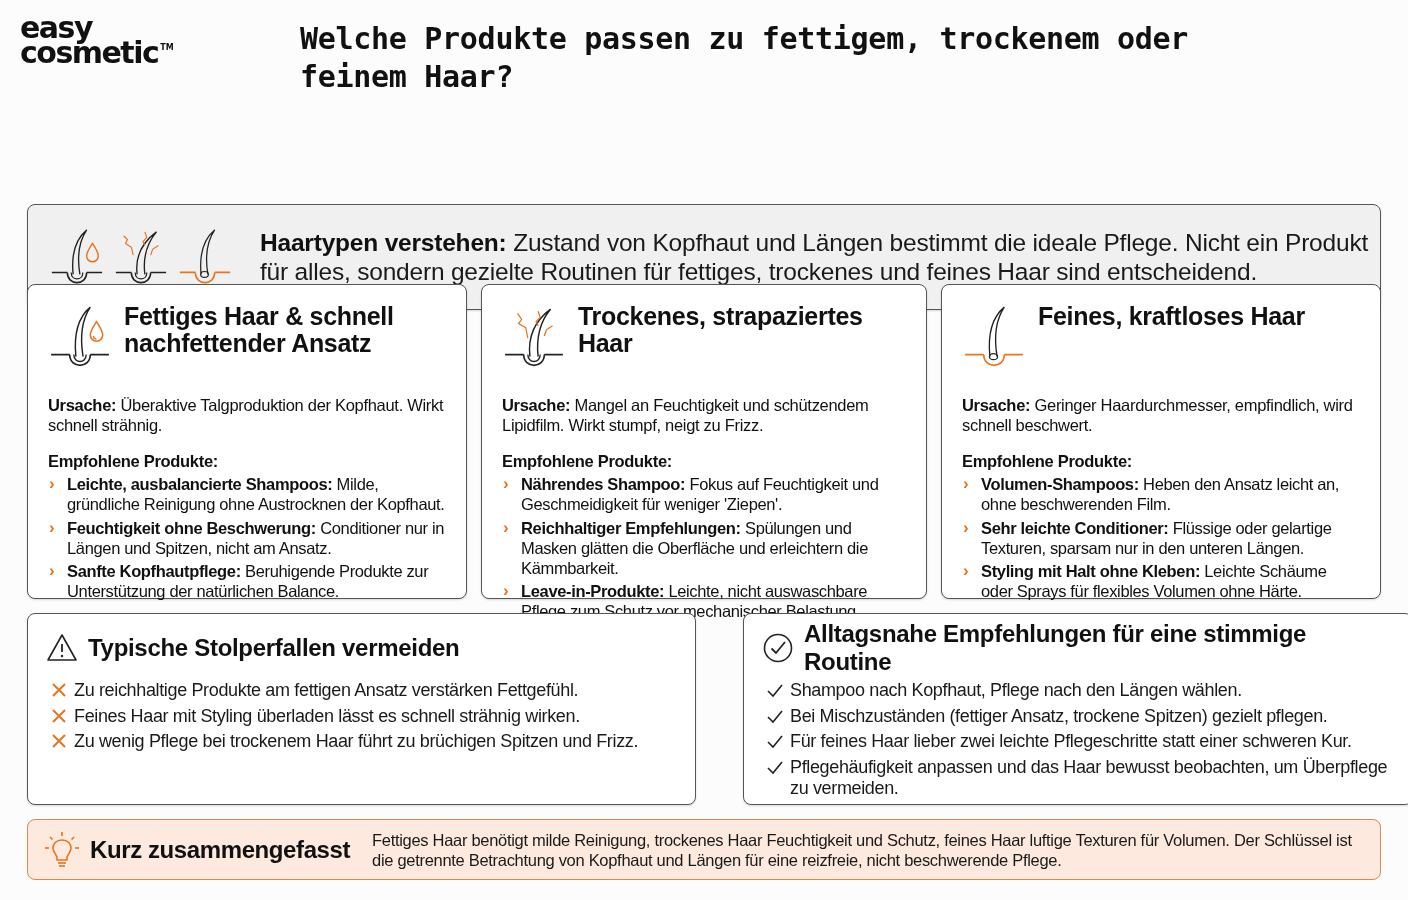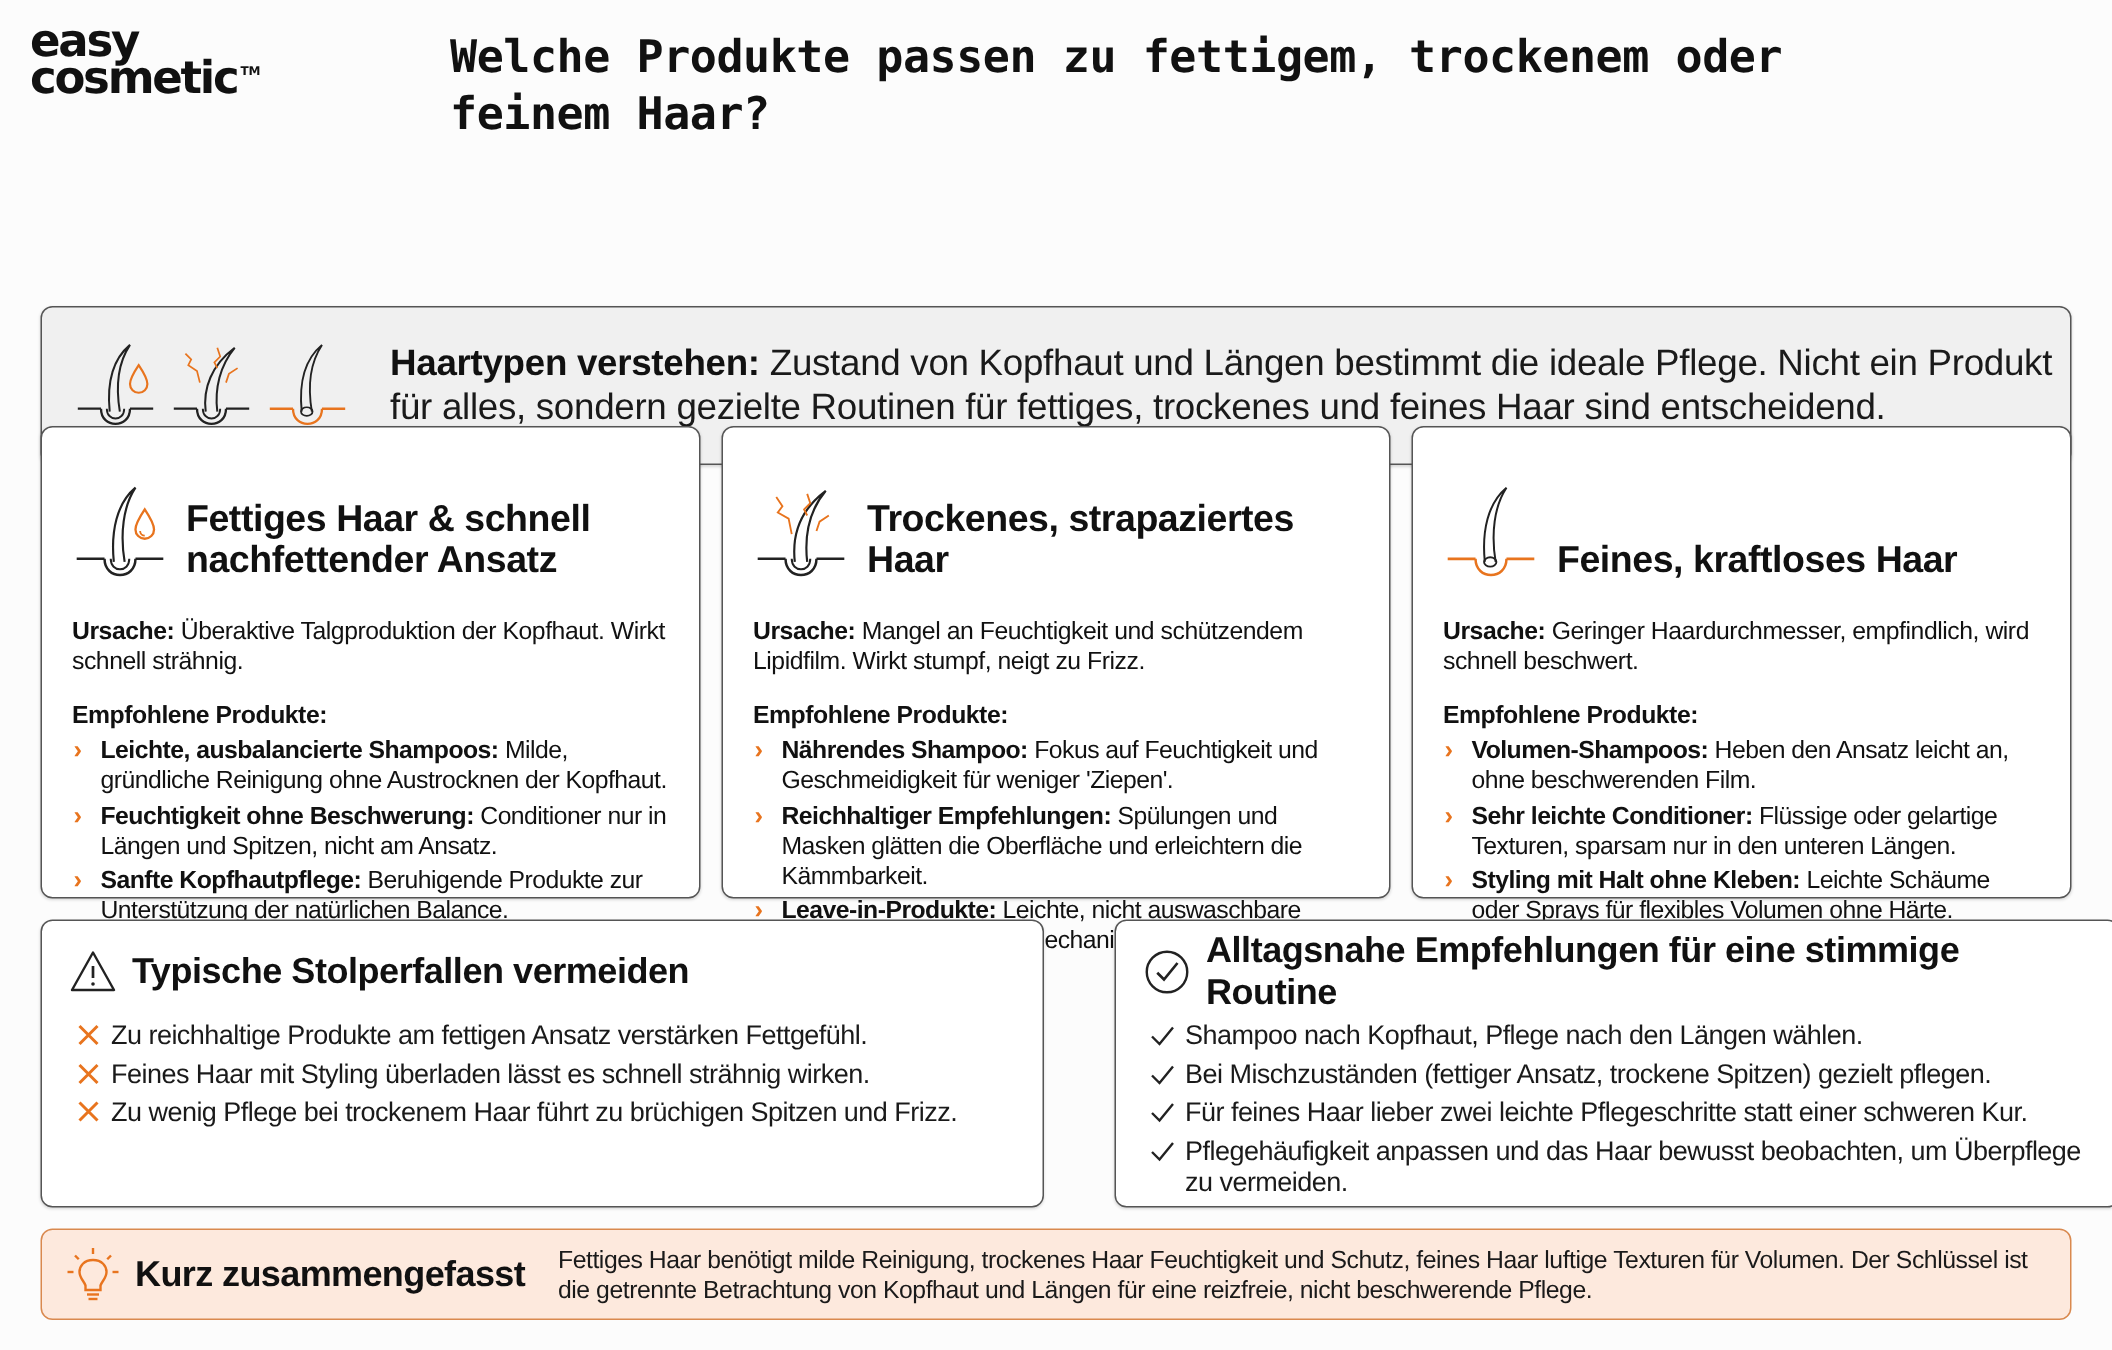--- a/index.html
+++ b/index.html
@@ -13,21 +13,21 @@
   .page-title { position: absolute; left: 300px; top: 20px; width: 960px; font-family: "DejaVu Sans Mono", monospace; font-weight: bold; font-size: 30px; line-height: 38px; color: #111; letter-spacing: -0.3px; }
 
   .banner { position: absolute; left: 27px; top: 164px; width: 1354px; height: 106px; background: #f0f0f0; border: 1.5px solid #555; border-radius: 8px; display: flex; align-items: center; box-shadow: 0 1px 2px rgba(0,0,0,0.15); margin-top: 40px; }
   .banner-icons { display: flex; gap: 6px; margin-left: 20px; width: 200px; }
   .banner-icons svg { width: 58px; height: 62px; }
   .banner-text { font-size: 24.5px; line-height: 29px; color: #1a1a1a; margin-left: 12px; width: 1110px; letter-spacing: -0.2px; }
   .banner-text b { color: #111; }
 
   .card { position: absolute; background: #fff; border: 1.5px solid #555; border-radius: 8px; box-shadow: 0 1px 2px rgba(0,0,0,0.15); }
   .type-card { top: 284px; height: 315px; padding: 18px 20px 0 20px; }
-  .card-head { display: flex; align-items: flex-end; height: 68px; margin-top: 16px; }
+  .card-head { display: flex; align-items: flex-start; height: 68px; }
   .card-head svg { width: 64px; height: 66px; flex: none; }
   .card-title { font-size: 25px; line-height: 27px; font-weight: bold; margin-left: 12px; letter-spacing: -0.3px; }
   .cause { font-size: 16.5px; line-height: 20px; margin-top: 24px; letter-spacing: -0.3px; }
   .cause b { font-weight: bold; }
   .rec-label { font-size: 16.5px; font-weight: bold; margin-top: 16px; line-height: 20px; letter-spacing: -0.3px; }
   .rec-list { list-style: none; margin-top: 3px; }
   .rec-list li { position: relative; padding-left: 19px; font-size: 16.5px; line-height: 20px; margin-bottom: 3.5px; letter-spacing: -0.35px; }
   .rec-list li .chev { position: absolute; left: 1px; top: 0; color: #e8741e; font-weight: bold; font-size: 17px; }
 
   .bottom-card { top: 613px; height: 192px; padding: 16px 18px; }

